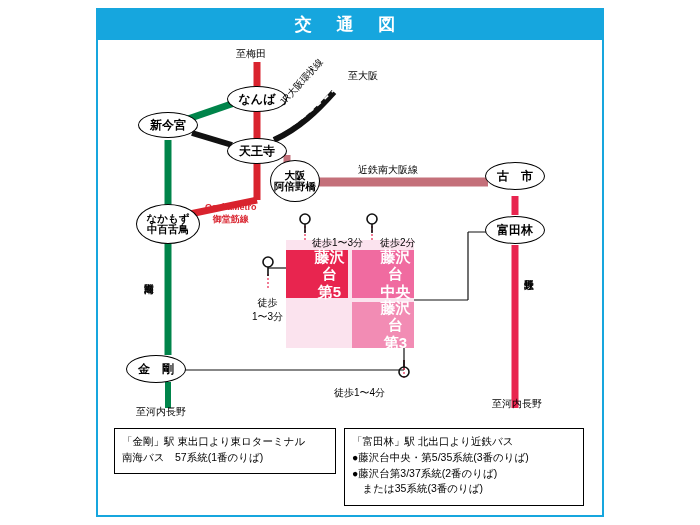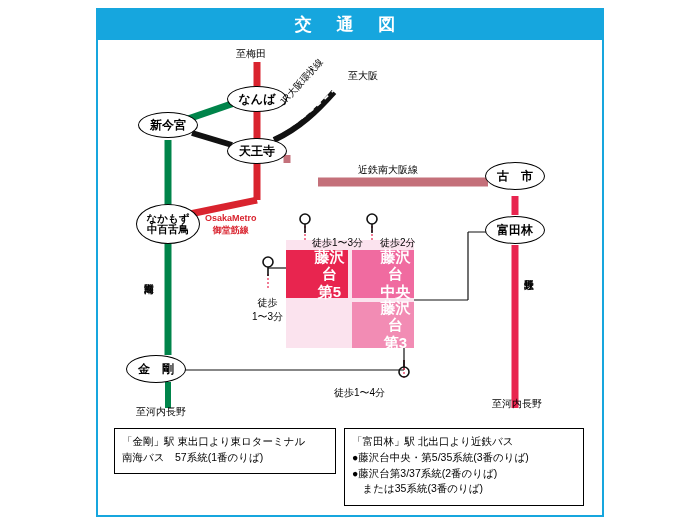--- a/index.html
+++ b/index.html
@@ -159,32 +159,36 @@
   <div class="blk red" style="left:286px;top:250px;width:62px;height:48px;">藤沢台
 第5</div>
   <div class="blk pink" style="left:352px;top:250px;width:62px;height:48px;">藤沢台
 中央</div>
   <div class="blk pink2" style="left:352px;top:302px;width:62px;height:46px;">藤沢台
 第3</div>
 
   <div class="st" style="left:227px;top:86px;width:60px;height:26px;">なんば</div>
   <div class="st" style="left:138px;top:112px;width:60px;height:26px;">新今宮</div>
   <div class="st" style="left:227px;top:138px;width:60px;height:26px;">天王寺</div>
+  <div class="st two" style="left:270px;top:160px;width:50px;height:42px;font-size:10.5px;">
+    <span style="white-space:pre-line;">大阪
+阿倍野橋</span>
+  </div>
   <div class="st two" style="left:136px;top:204px;width:64px;height:40px;font-size:10.5px;">
     <span style="white-space:pre-line;">なかもず
 中百舌鳥</span>
   </div>
   <div class="st" style="left:126px;top:355px;width:60px;height:28px;">金　剛</div>
   <div class="st" style="left:485px;top:162px;width:60px;height:28px;">古　市</div>
   <div class="st" style="left:485px;top:216px;width:60px;height:28px;">富田林</div>
 
   <div class="lbl" style="left:236px;top:48px;">至梅田</div>
   <div class="lbl" style="left:348px;top:70px;">至大阪</div>
   <div class="lbl" style="left:277px;top:100px;transform:rotate(-48deg);transform-origin:left top;font-size:9.5px;">JR大阪環状線</div>
-  <div class="lbl b" style="left:205px;top:213px;font-size:9px;color:#d9232e;white-space:pre-line;text-align:center;line-height:1.3;">OsakaMetro
+  <div class="lbl b" style="left:205px;top:202px;font-size:9px;color:#d9232e;white-space:pre-line;text-align:center;line-height:1.3;">OsakaMetro
 御堂筋線</div>
   <div class="lbl" style="left:358px;top:164px;">近鉄南大阪線</div>
   <div class="lbl" style="left:142px;top:276px;writing-mode:vertical-rl;">南海高野線</div>
   <div class="lbl" style="left:522px;top:272px;writing-mode:vertical-rl;">近鉄長野線</div>
   <div class="lbl" style="left:136px;top:406px;">至河内長野</div>
   <div class="lbl" style="left:492px;top:398px;">至河内長野</div>
 
   <div class="lbl" style="left:312px;top:237px;">徒歩1〜3分</div>
   <div class="lbl" style="left:380px;top:237px;">徒歩2分</div>
   <div class="lbl" style="left:252px;top:296px;text-align:center;white-space:pre-line;line-height:1.35;">徒歩

